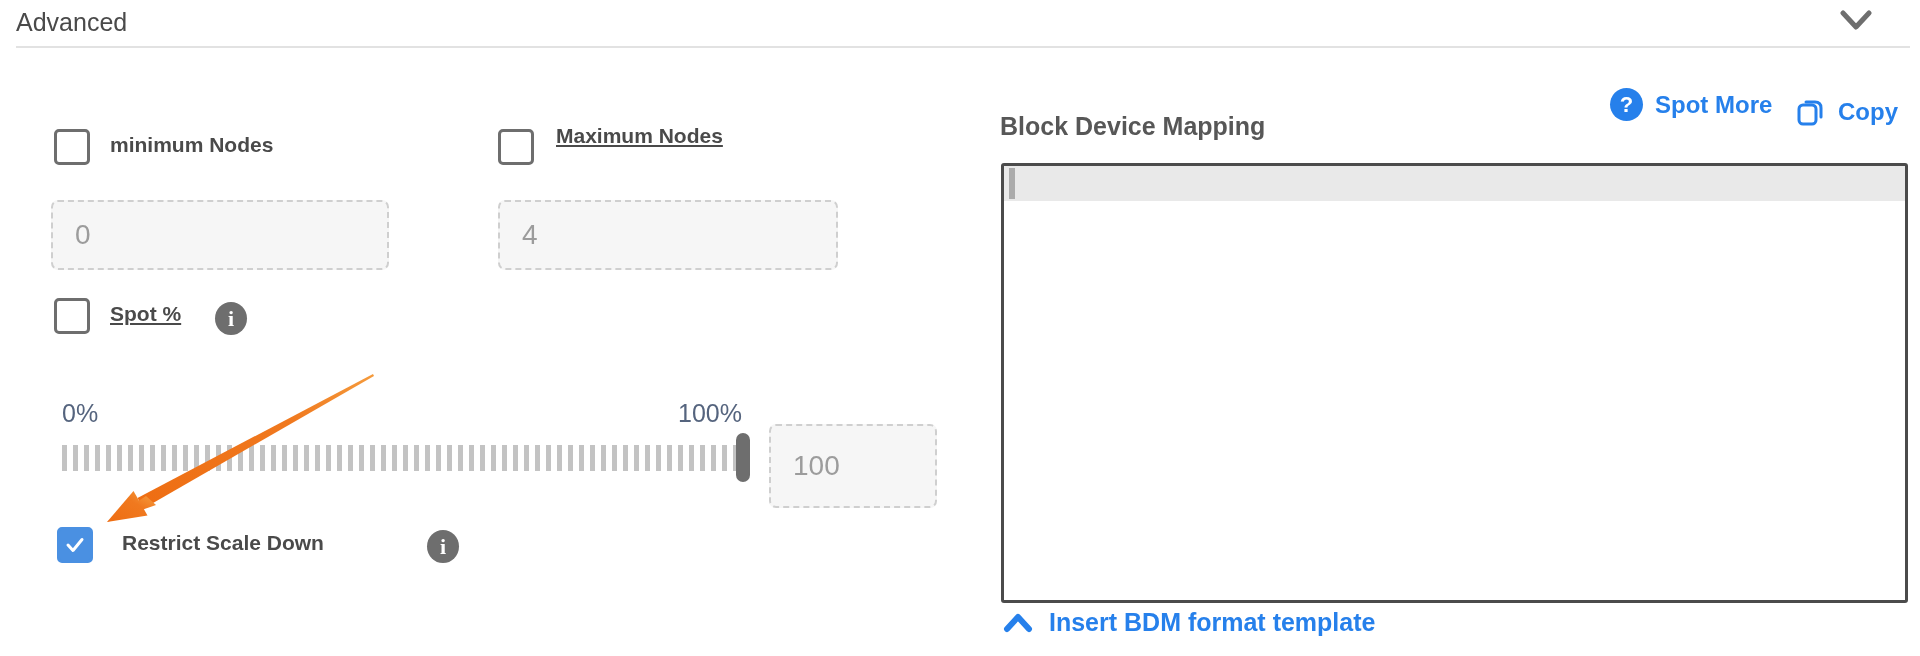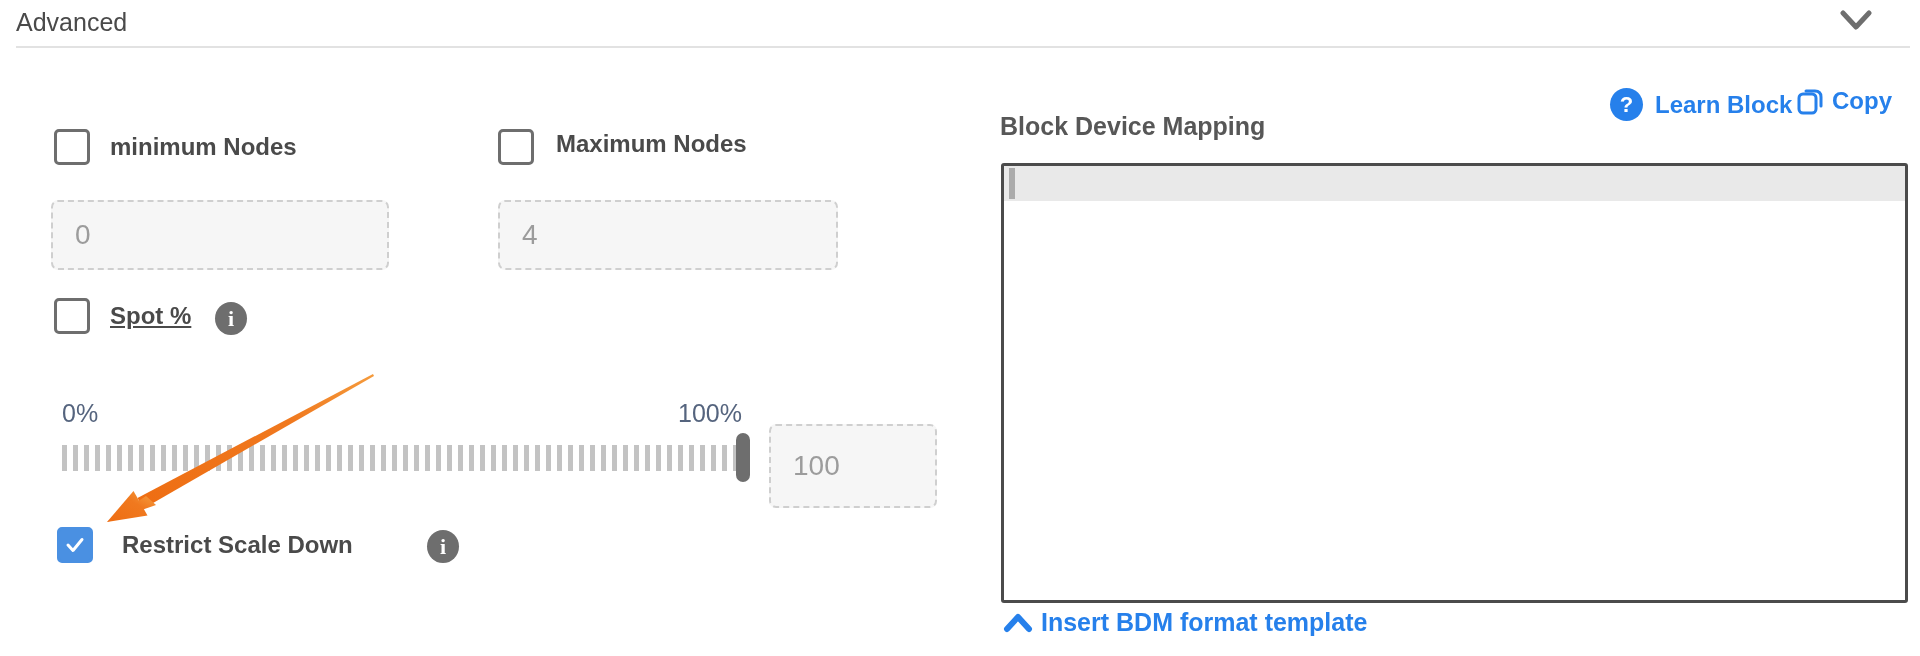--- a/index.html
+++ b/index.html
@@ -9,21 +9,21 @@
 
   
   .section-title { position:absolute; left:16px; top:8px; font-size:25px; color:#4a4a4a; }
   .header-chevron { position:absolute; left:1840px; top:8px; width:32px; height:26px; cursor:pointer; }
   .divider { position:absolute; left:16px; top:46px; width:1894px; height:2px; background:#e2e2e2; }
 
   
   .cb { position:absolute; width:36px; height:36px; border:3px solid #6e6e6e; border-radius:5px; background:#fff; cursor:pointer; }
   .cb.checked { background:#4a90e2; border-color:#4a90e2; }
   .cb svg { position:absolute; left:3px; top:3px; }
-  .cb-label { position:absolute; font-size:24px; font-weight:700; color:#4a4a4a; }
+  .cb-label { position:absolute; font-size:21px; font-weight:700; color:#4a4a4a; }
 
   
   .dashed-input { position:absolute; background:#f6f6f6; border:2px dashed #cfcfcf; border-radius:7px;
                   font-family:"Liberation Sans","DejaVu Sans",sans-serif; font-size:28px; color:#6e6e6e; padding-left:22px; outline:none; }
   .dashed-input::placeholder { color:#9c9c9c; opacity:1; }
 
   
   .info-icon { position:absolute; width:32px; height:33px; border-radius:50%; background:#6e6e6e; color:#fff;
                font-family:"Liberation Serif","DejaVu Serif",serif; font-weight:700; font-size:22px;
                display:flex; align-items:center; justify-content:center; cursor:pointer; }
@@ -39,21 +39,21 @@
 
   
   .bdm-title { position:absolute; left:1000px; top:112px; font-size:25px; font-weight:700; color:#575757; }
   .blue-link { position:absolute; display:flex; align-items:center; gap:12px; color:#2680eb; font-size:24px; font-weight:700; cursor:pointer; }
   .q-icon { width:33px; height:33px; border-radius:50%; background:#2680eb; color:#fff; font-size:22px; font-weight:700;
             display:flex; align-items:center; justify-content:center; font-family:"Liberation Sans",sans-serif; }
   .bdm-editor { position:absolute; left:1001px; top:163px; width:907px; height:440px; background:#fff;
                 border:3px solid #4b4b4b; border-radius:3px; cursor:text; }
   .editor-active-line { position:absolute; left:0; top:0; width:100%; height:35px; background:#e9e9e9; }
   .text-cursor { position:absolute; left:5px; top:2px; width:6px; height:31px; background:#ababab; }
-  .insert-link { left:1003px; top:608px; gap:8px; font-size:25px; }
+  .insert-link { left:1003px; top:608px; gap:16px; font-size:25px; }
 
   .icon-svg { display:block; }
 </style>
 </head>
 <body>
 
 <div class="stage">
 
   <div class="section-title">Advanced</div>
   <div class="header-chevron">
@@ -61,21 +61,21 @@
       <polyline points="3,5 16,19 29,5" fill="none" stroke="#6e6e6e" stroke-width="5" stroke-linecap="round" stroke-linejoin="round"></polyline>
     </svg>
   </div>
   <div class="divider"></div>
 
   <div class="cb" style="left:54px; top:129px;"></div>
   <div class="cb-label" style="left:110px; top:133px;">minimum Nodes</div>
   <input class="dashed-input" style="left: 51px; top: 200px; width: 338px; height: 70px;" placeholder="0">
 
   <div class="cb" style="left:498px; top:129px;"></div>
-  <div class="cb-label" style="left:556px; top:130px;">Maximum Nodes</div>
+  <div class="cb-label" style="left:556px; top:124px;text-decoration:underline;">Maximum Nodes</div>
   <input class="dashed-input" style="left: 498px; top: 200px; width: 340px; height: 70px;" placeholder="4">
 
   <div class="cb" style="left:54px; top:298px;"></div>
   <div class="cb-label" style="left:110px; top:302px;text-decoration:underline;">Spot %</div>
   <div class="info-icon" style="left:215px; top:302px;">i</div>
 
   <div class="slider-label" style="left:62px; top:399px;">0%</div>
   <div class="slider-label" style="left:678px; top:399px;">100%</div>
   <div class="slider-track"></div>
   <div class="slider-handle"></div>
@@ -99,24 +99,24 @@
     </defs>
     <polygon fill="url(#ag)" points="293,19 294,21 63.5,153.5 57.5,143"></polygon>
     <polygon fill="url(#ag)" points="53.5,136 67.5,160.5 27,167"></polygon>
     <polygon fill="url(#ag)" points="27,167 76,150 66,141"></polygon>
   </svg>
 
   <div class="bdm-title">Block Device Mapping</div>
 
   <div class="blue-link" style="left:1610px; top:88px;">
     <span class="q-icon">?</span>
-    <span>Learn Block</span>
+    <span>Spot More</span>
   </div>
 
-  <div class="blue-link" style="left:1796px; top:85px;gap:6px;">
+  <div class="blue-link" style="left:1796px; top:96px;">
     <svg width="30" height="32" viewBox="0 0 30 32">
       <path d="M10 6 L19 6 Q25 6 25 12 L25 21" fill="none" stroke="#2680eb" stroke-width="3" stroke-linecap="round"></path>
       <rect x="3" y="9" width="17" height="19" rx="4" fill="none" stroke="#2680eb" stroke-width="3"></rect>
     </svg>
     <span>Copy</span>
   </div>
 
   <div class="bdm-editor">
     <div class="editor-active-line">
       <div class="text-cursor"></div>

